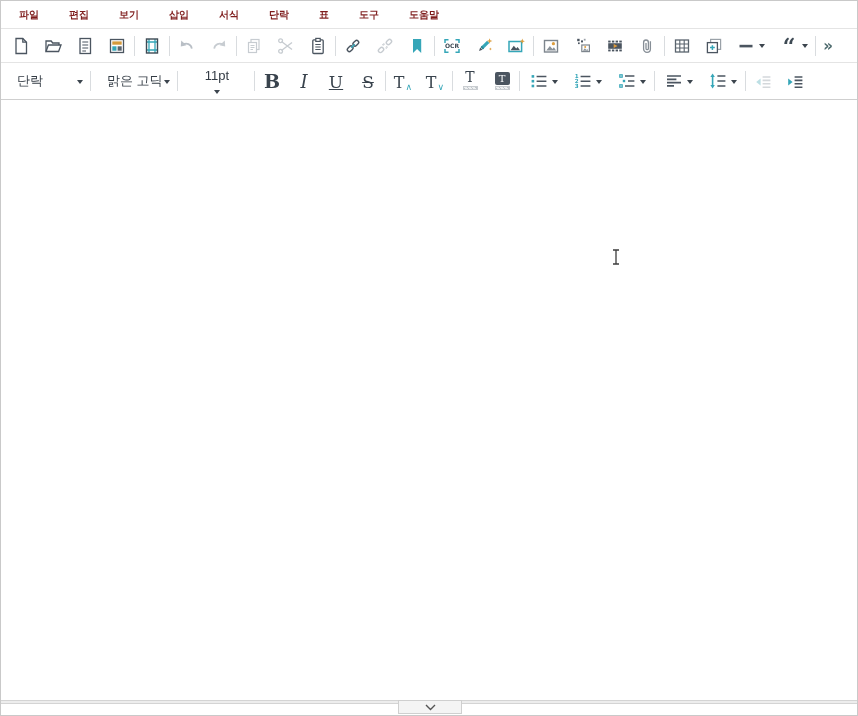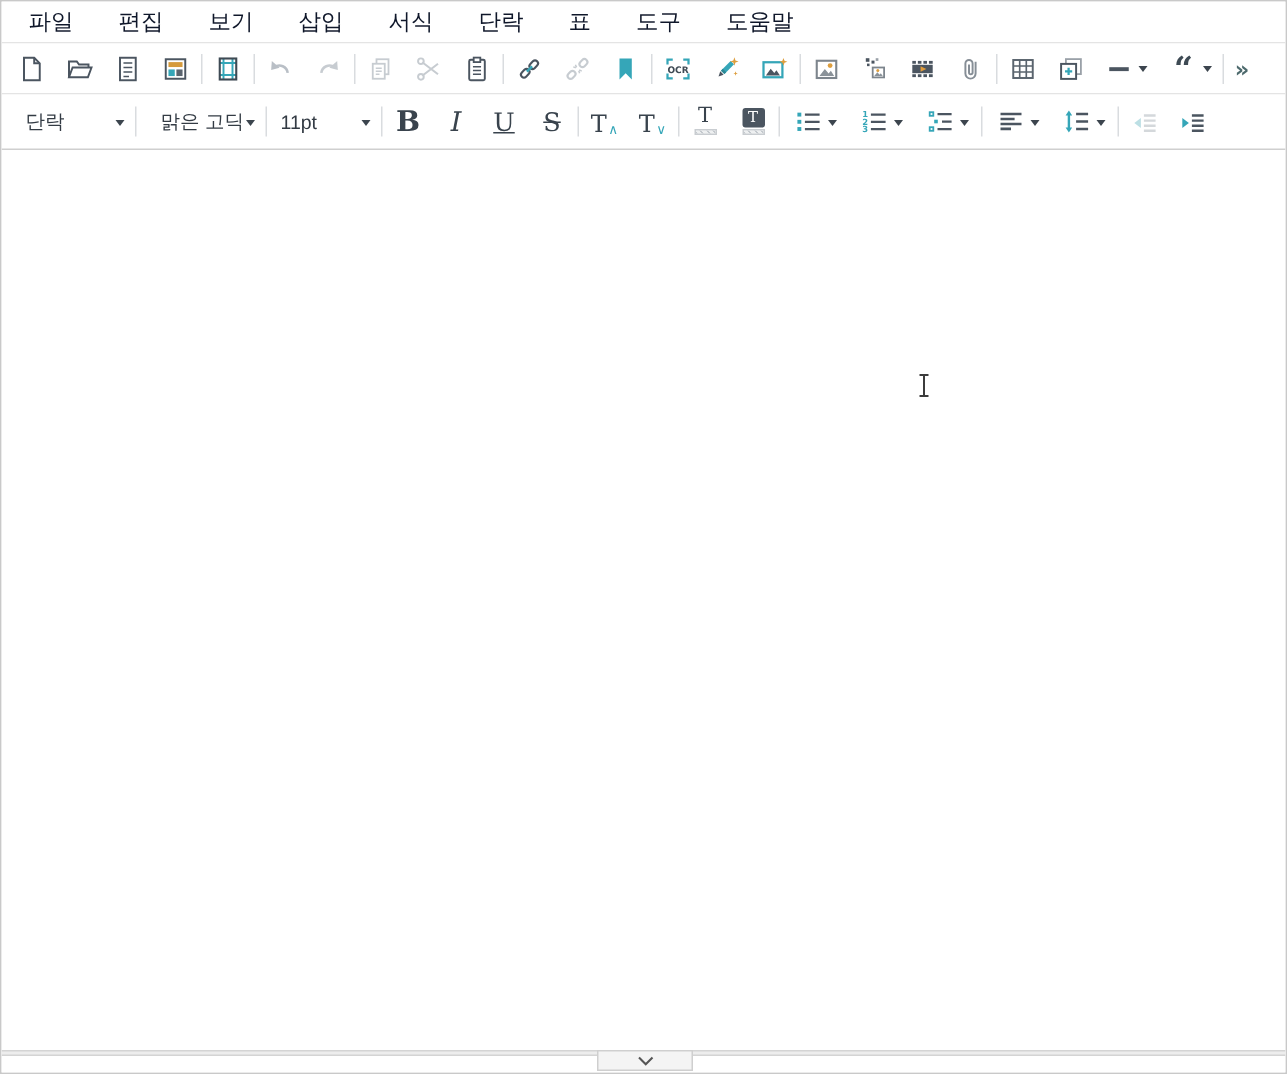--- a/index.html
+++ b/index.html
@@ -7,21 +7,21 @@
   .editor-window{
     position:relative; width:858px; height:716px;
     border:1px solid #c9c9c9; background:#fff; overflow:hidden;
   }
   
   .menubar{
     height:28px; display:flex; align-items:center; padding-left:3px;
     background:#fff; border-bottom:1px solid #e4e4e4;
   }
   .menu-item{
-    padding:0 15px; font-size:15px; color:#0f172a; line-height:28px; cursor:default;
+    padding:0 15px; font-size:10px; color:#7f1d1d; line-height:28px; cursor:default;font-weight:bold;
   }
   
   .toolbar{
     display:flex; align-items:center; background:#fff;
   }
   .toolbar.primary{ height:34px; padding-left:4px; border-bottom:1px solid #e4e4e4; }
   .toolbar.format { height:37px; padding-left:8px; border-bottom:1px solid #cfcfcf; }
   .tb-btn{
     width:32px; height:28px; display:flex; align-items:center; justify-content:center;
     background:transparent; border:none; flex:0 0 auto; cursor:pointer; padding:0;
@@ -32,21 +32,21 @@
   .caret{ width:0; height:0; border-left:4px solid transparent; border-right:4px solid transparent; border-top:5px solid #3c454e; margin-top:1px; }
   .caret.small{ border-left-width:3.5px; border-right-width:3.5px; border-top-width:4.5px; }
   
   .dropdown{
     display:flex; align-items:center; justify-content:space-between;
     height:26px; padding:0 6px 0 8px; cursor:pointer; flex:0 0 auto;
   }
   .dropdown .dd-value{ font-size:13px; color:#333b44; }
   .dd-paragraph{ width:80px; }
   .dd-font{ width:84px;padding-left:15px; }
-  .dd-size{ width:74px; }
+  .dd-size{ width:74px;flex-direction:column; }
   .fmt-btn{
     width:32px; height:30px; display:flex; align-items:flex-end; justify-content:center;
     background:transparent; border:none; flex:0 0 auto; cursor:pointer; padding:0 0 4px 0;
     font-family:"DejaVu Serif","Liberation Serif",serif; color:#39434d;
   }
   .fmt-btn.with-caret{ width:44px; align-items:center; gap:3px; padding:0; }
   .glyph-b{ font-size:19px; font-weight:bold; }
   .glyph-i{ font-size:18px; font-style:italic; }
   .glyph-u{ font-size:17px; text-decoration:underline; }
   .glyph-s{ font-size:17px; text-decoration:line-through; }

